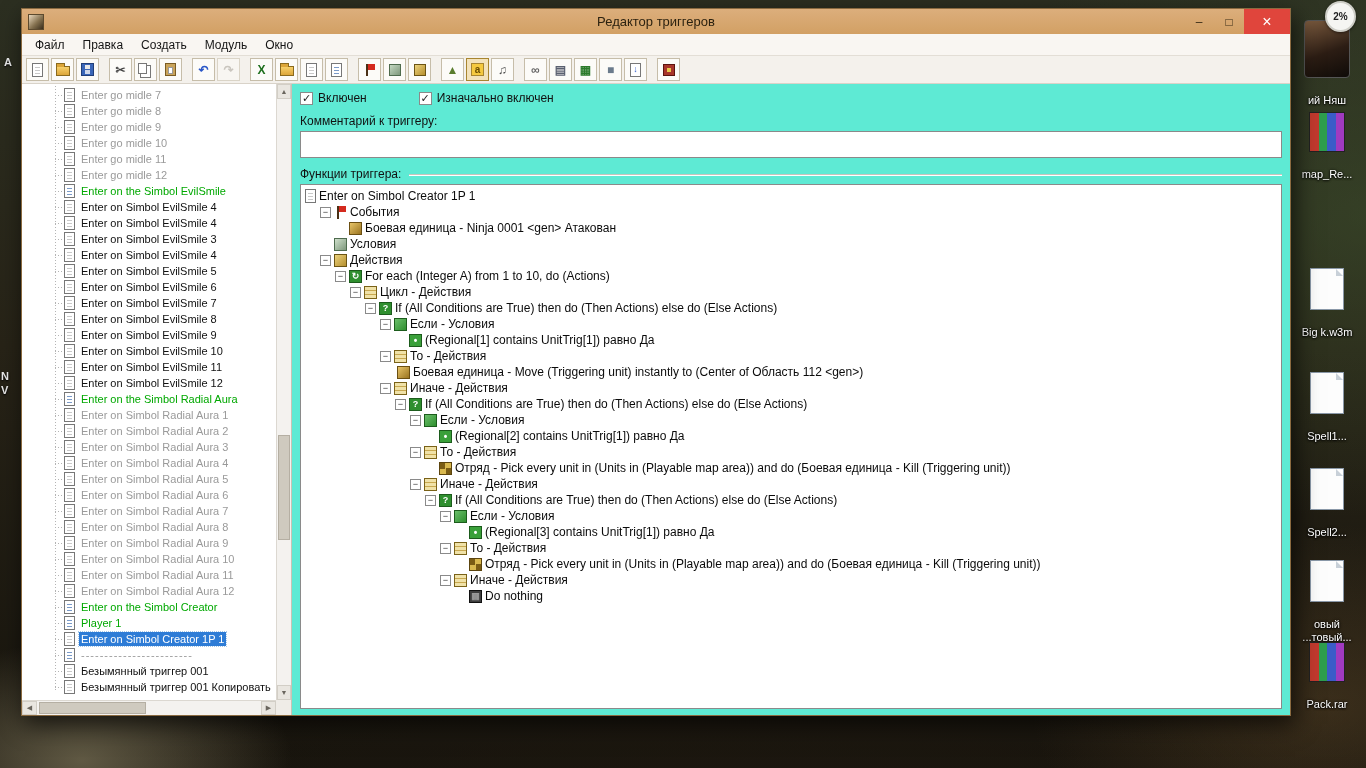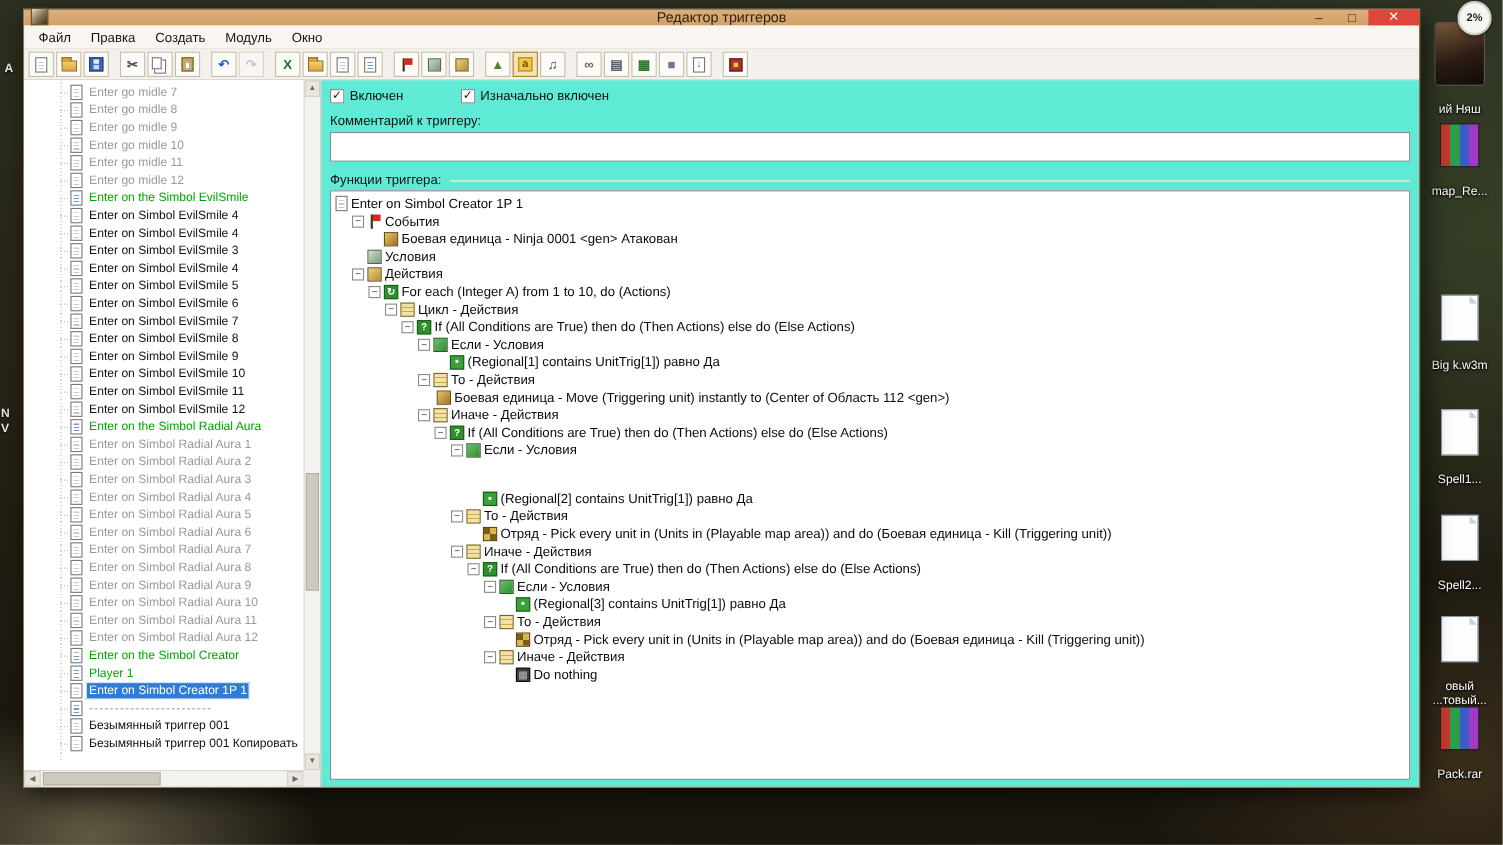--- a/index.html
+++ b/index.html
@@ -31,21 +31,21 @@
 
   .badge{position:absolute;right:10px;top:1px;width:31px;height:31px;border-radius:50%;
     background:#f5f5f2;border:2px solid #cfcfc8;display:flex;align-items:center;justify-content:center;
     font-size:10px;font-weight:bold;color:#222;box-shadow:0 1px 3px rgba(0,0,0,.5)}
 
   
   .window{position:absolute;left:21px;top:8px;width:1270px;height:708px;
     background:#f0eeea;border:1px solid #8a6a40;display:flex;flex-direction:column;
     box-shadow:0 0 0 1px rgba(255,235,205,.25) inset, 4px 8px 22px rgba(0,0,0,.65)}
 
-  .titlebar{height:14px;flex:none;background:linear-gradient(#dcae7c,#d2a064);display:flex;align-items:flex-end;position:relative}
+  .titlebar{height:25px;flex:none;background:linear-gradient(#dcae7c,#d2a064);display:flex;align-items:center;position:relative}
   .appicon{width:16px;height:16px;margin-left:6px;z-index:1;flex:none;
     background:linear-gradient(135deg,#ead9be,#84714f 55%,#3a2e1c);border:1px solid #5c4a2e}
   .apptitle{position:absolute;left:0;right:0;text-align:center;font-size:13px;color:#2c2210}
   .wctrl{margin-left:auto;display:flex;height:100%;z-index:1}
   .wbtn{width:30px;height:100%;border:none;background:transparent;color:#3a2c16;font-size:12px;
     display:flex;align-items:center;justify-content:center;font-family:inherit}
   .wbtn.close{width:46px;background:#e0453c;color:#fff;font-size:16px}
 
   .menubar{height:22px;flex:none;background:#f9f6f2;border-bottom:1px solid #e3ded6;
     display:flex;align-items:stretch;padding-left:4px;font-size:12px}
@@ -555,21 +555,21 @@
           <div class="frow" style="padding-left: 94px;">
             <span class="expander">−</span>
             <span class="tic tic-if"></span>
             <span class="flabel">If (All Conditions are True) then do (Then Actions) else do (Else Actions)</span>
           </div>
           <div class="frow" style="padding-left: 109px;">
             <span class="expander">−</span>
             <span class="tic tic-ifc"></span>
             <span class="flabel">Если - Условия</span>
           </div>
-          <div class="frow" style="padding-left: 124px; margin-top: 28px;">
+          <div class="frow" style="padding-left: 124px;">
             <span class="exp-spacer"></span>
             <span class="tic tic-condi"></span>
             <span class="flabel">(Regional[2] contains UnitTrig[1]) равно Да</span>
           </div>
           <div class="frow" style="padding-left: 109px;">
             <span class="expander">−</span>
             <span class="tic tic-group"></span>
             <span class="flabel">То - Действия</span>
           </div>
           <div class="frow" style="padding-left: 124px;">

